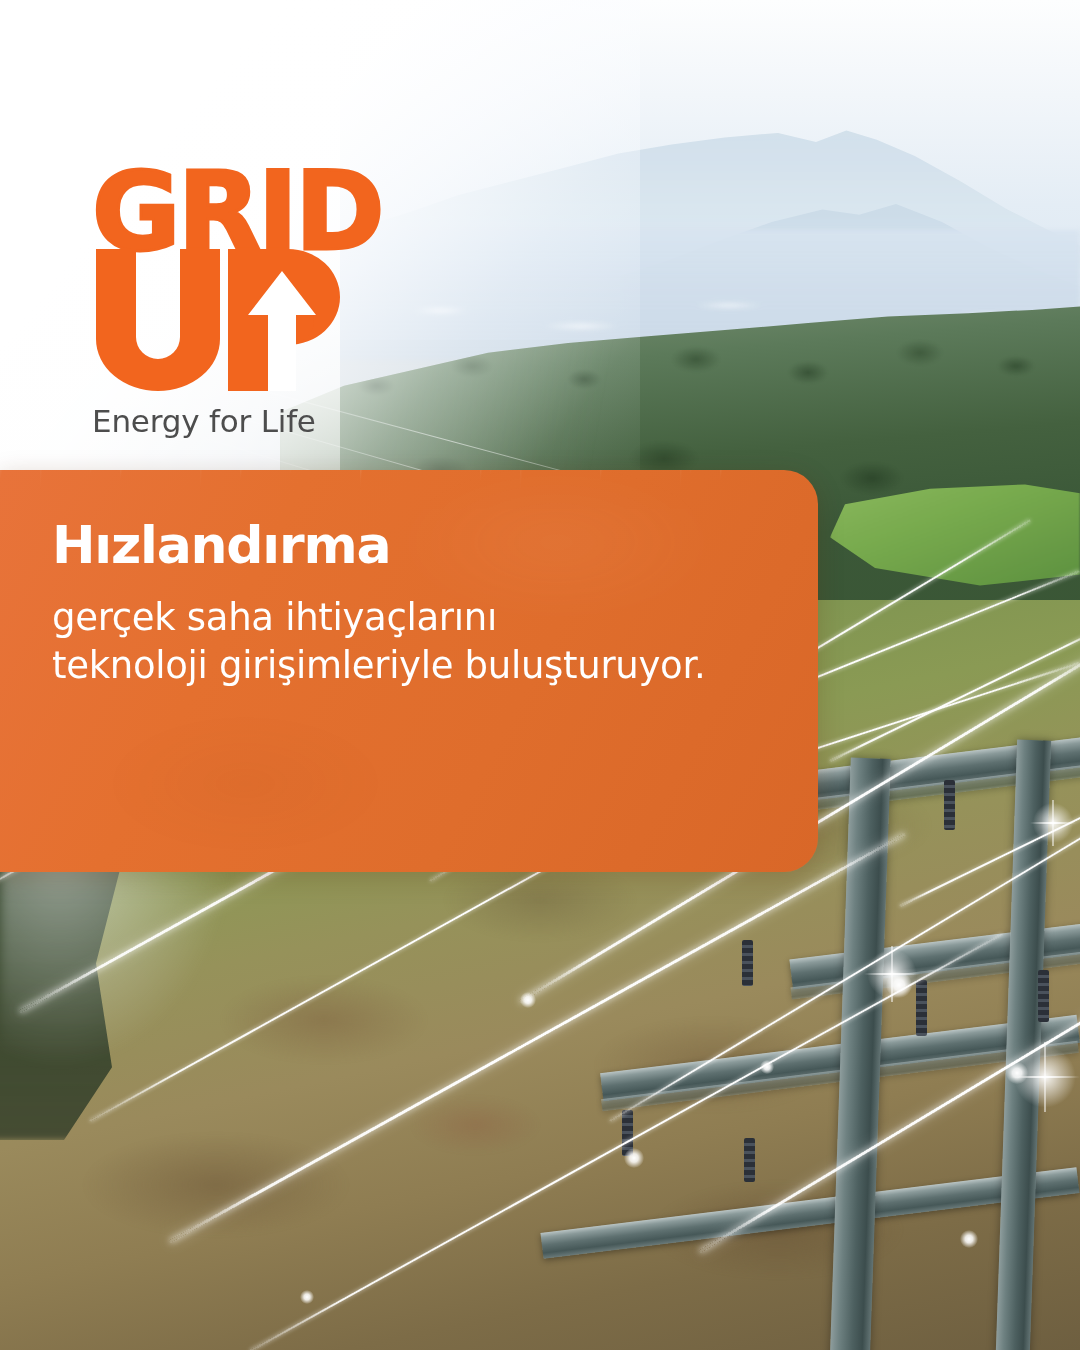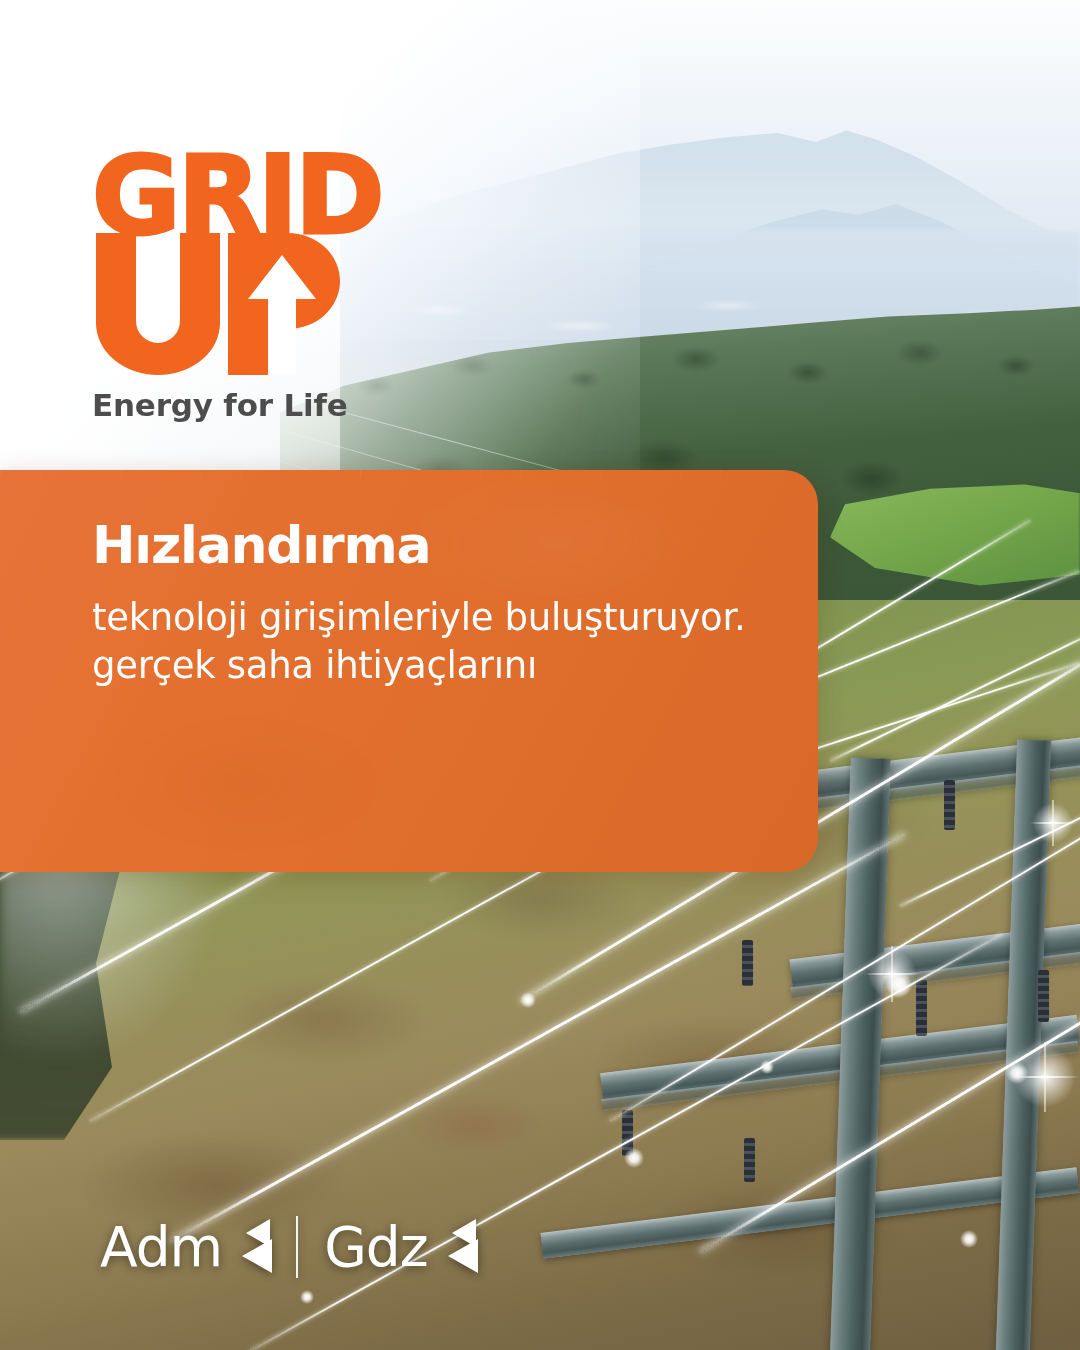--- a/index.html
+++ b/index.html
@@ -194,52 +194,52 @@
                       rgba(252,253,255,.78) 54%, rgba(248,251,254,.42) 70%,
                       rgba(246,250,254,.12) 86%, rgba(255,255,255,0) 100%);
   }
   .topwash2 {
     position:absolute; left:0; top:0; width:340px; height:720px;
     background:linear-gradient(180deg, rgba(255,255,255,.98) 0%, rgba(255,255,255,.8) 46%,
                                 rgba(255,255,255,.3) 76%, rgba(255,255,255,0) 100%);
   }
 
   
-  .logo { position:absolute; left:92px; top:152px; width:330px; }
+  .logo { position:absolute; left:92px; top:168px; width:330px; }
   .logo-word { display:block; line-height:.82; letter-spacing:-.5px; }
   .grid-txt {
     font-size:108px; font-weight:800; color:#F2651E;
     font-family:"DejaVu Sans", sans-serif;
     letter-spacing:-3px;
     -webkit-text-stroke:3px #F2651E;
   }
   .up-wrap { position:relative; height:142px; margin-top:-8px; }
   .tagline {
-    margin-top:12px; font-size:31px; font-weight:700; color:#4d4d4d;
+    margin-top:12px; font-size:31px; font-weight:400; color:#4d4d4d;
     font-family:"DejaVu Sans", sans-serif; letter-spacing:-.2px;
   }
 
   
   .card {
     position:absolute; left:0; top:470px; width:818px; height:402px;
     background:linear-gradient(118deg, #e8733a 0%, #e4702f 30%, #df6d2c 62%, #d96728 100%);
     border-radius:0 34px 34px 0;
     box-shadow:0 6px 26px rgba(90,40,10,.22);
     overflow:hidden;
   }
   .card-tex {
     position:absolute; inset:0; opacity:.20;
     background:
       linear-gradient(104deg, rgba(255,255,255,.30) 0px, rgba(255,255,255,0) 3px) 0 0/120px 100%,
       linear-gradient(97deg,  rgba(255,255,255,.22) 0px, rgba(255,255,255,0) 3px) 40px 0/160px 100%,
       linear-gradient(110deg, rgba(255,255,255,.18) 0px, rgba(255,255,255,0) 2px) 90px 0/200px 100%,
       radial-gradient(ellipse 240px 120px at 68% 18%, rgba(255,255,255,.18), transparent 70%),
       radial-gradient(ellipse 200px 100px at 30% 78%, rgba(120,50,15,.22), transparent 72%);
   }
-  .card-inner { position:relative; padding:48px 0 0 92px; }
+  .card-inner { position:relative; padding:48px 0 0 52px; }
 
   .headline {
     color:#ffffff; font-weight:800;
     font-family:"DejaVu Sans", sans-serif;
     font-size:52px; line-height:1.07; letter-spacing:-1.2px;
   }
   .subcopy {
     margin-top:20px; color:#ffffff; font-weight:400;
     font-family:"DejaVu Sans", sans-serif;
     font-size:37px; line-height:1.30; letter-spacing:-.3px;
@@ -366,37 +366,20 @@
     <div class="tagline">Energy for Life</div>
   </div>
 
   <div class="card">
     <div class="card-tex"></div>
     <div class="card-inner">
       <div class="headline">
         <div>Hızlandırma</div>
       </div>
       <div class="subcopy">
+        <div>gerçek saha ihtiyaçlarını</div>
         <div>teknoloji girişimleriyle buluşturuyor.</div>
-        <div>gerçek saha ihtiyaçlarını</div>
       </div>
     </div>
   </div>
 
-  <div class="footer">
-    <div class="brand">
-      <span class="brand-txt">Adm</span>
-      <span class="mark">
-        <span class="t1"></span>
-          <span class="t2"></span>
-      </span>
-    </div>
-    <div class="divider"></div>
-    <div class="brand">
-      <span class="brand-txt">Gdz</span>
-      <span class="mark">
-        <span class="t1"></span>
-          <span class="t2"></span>
-      </span>
-    </div>
-  </div>
 
 </div>
 
 </body></html>

